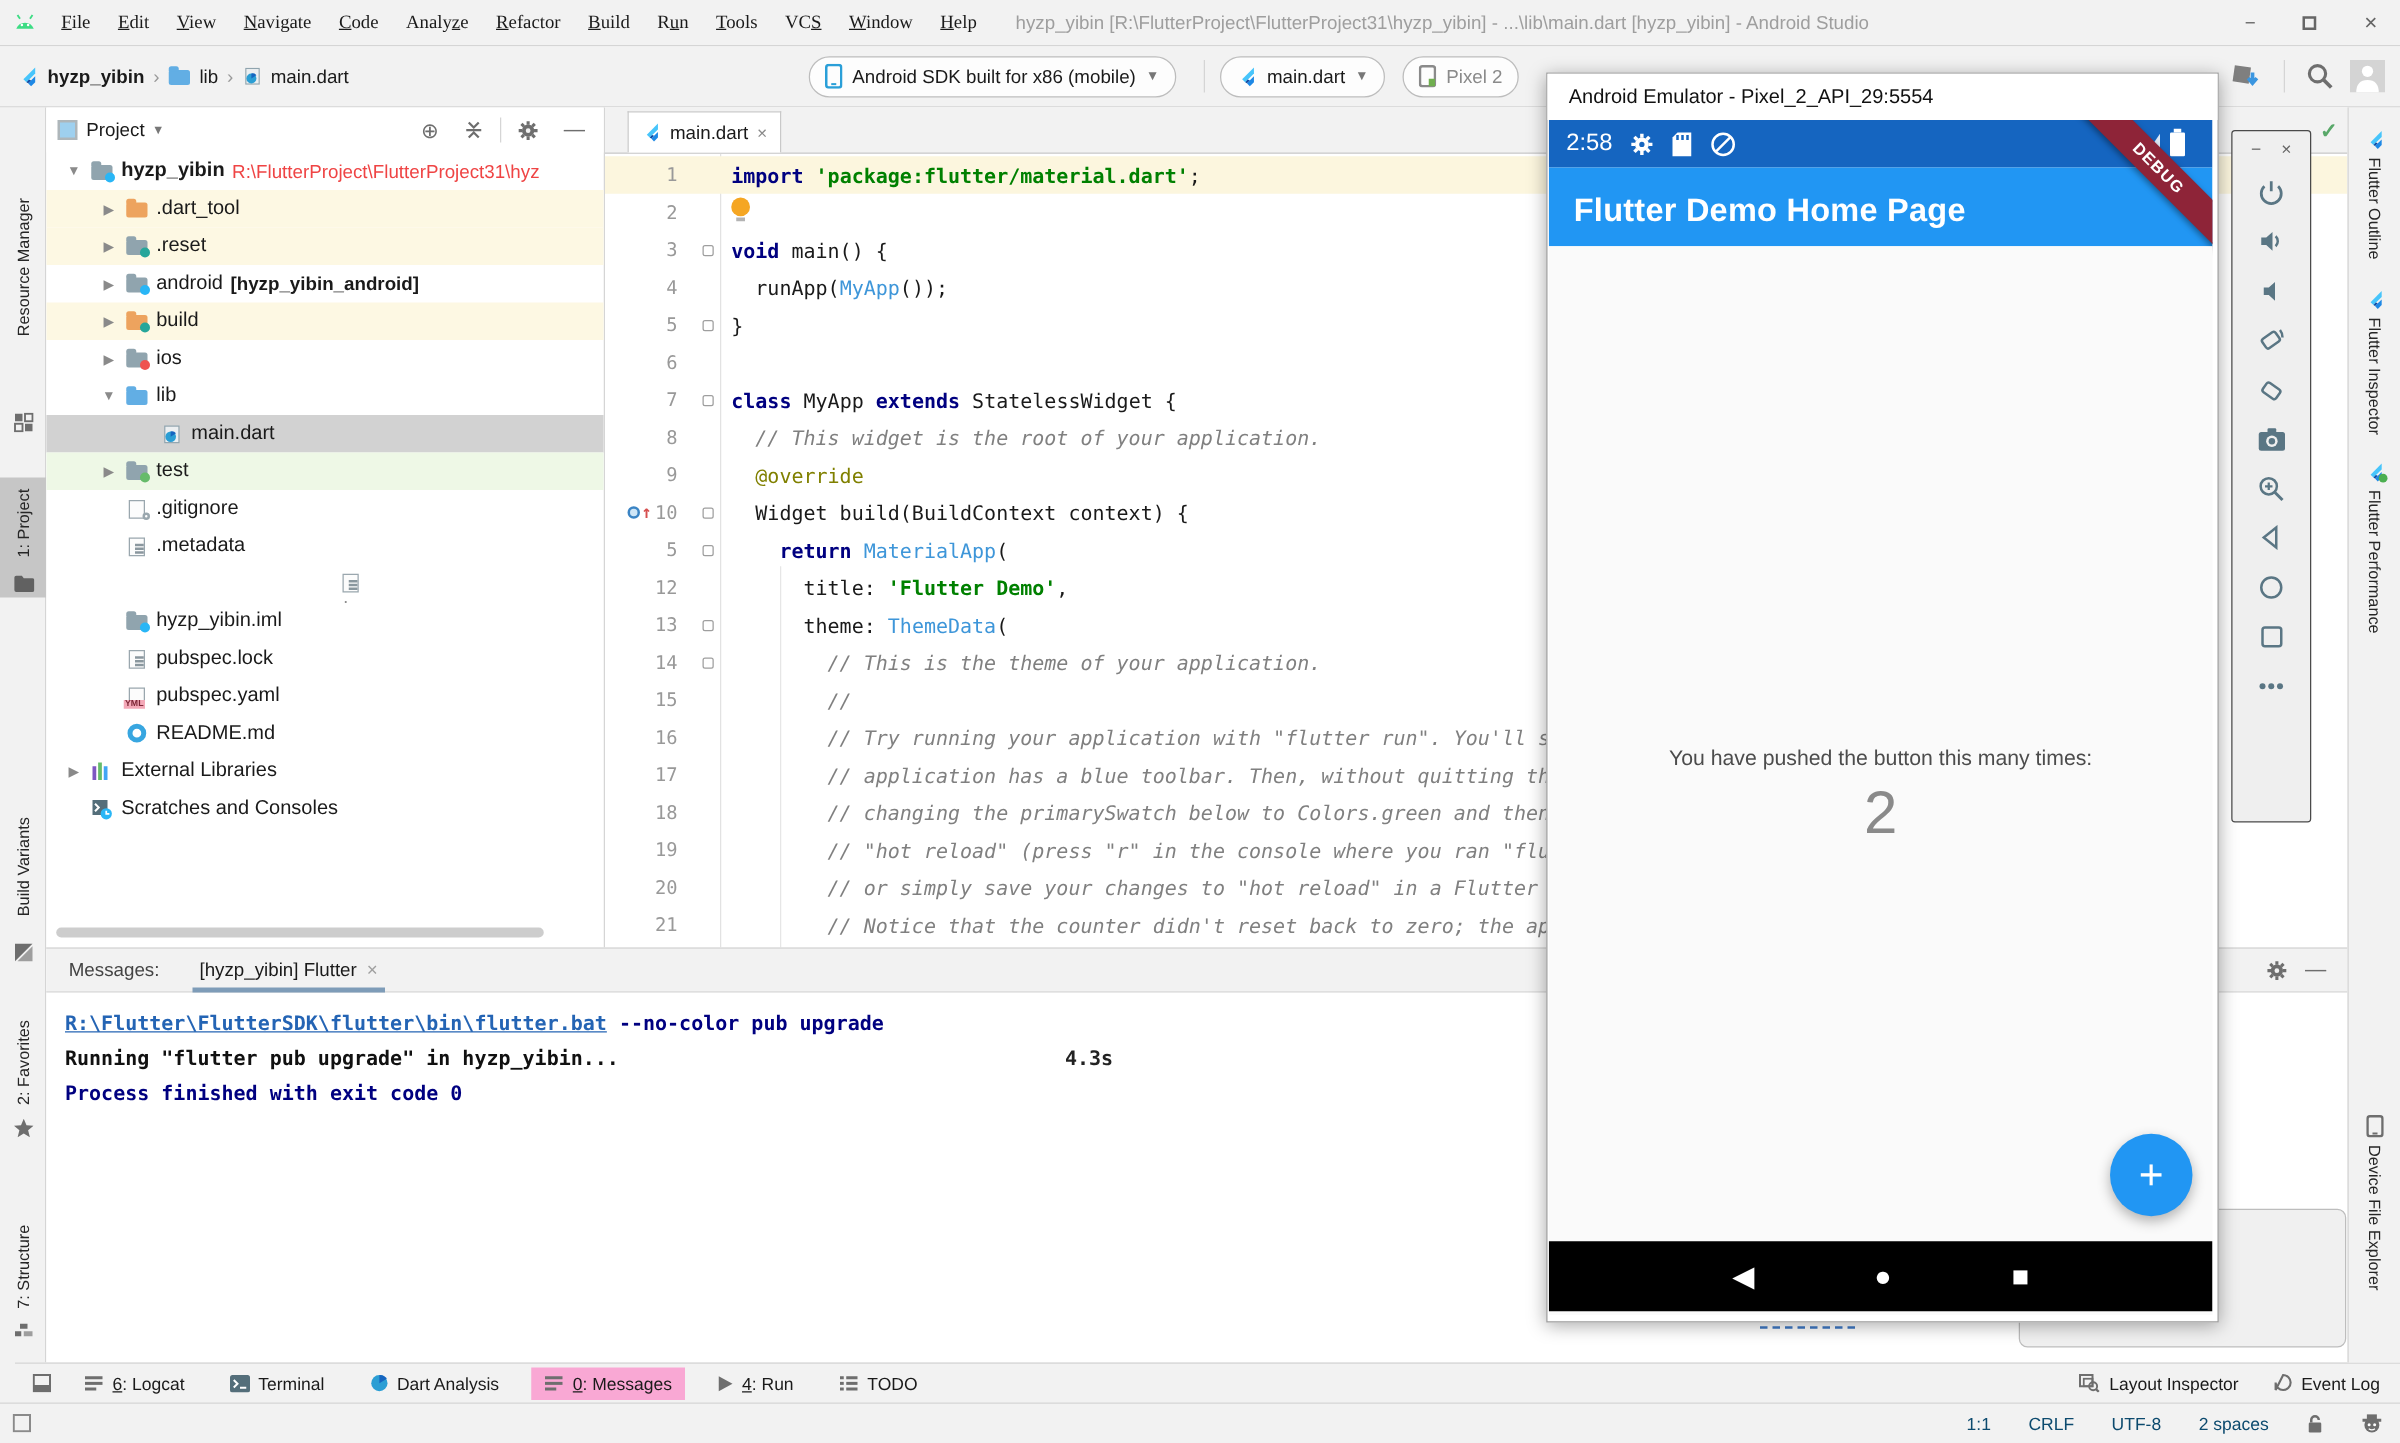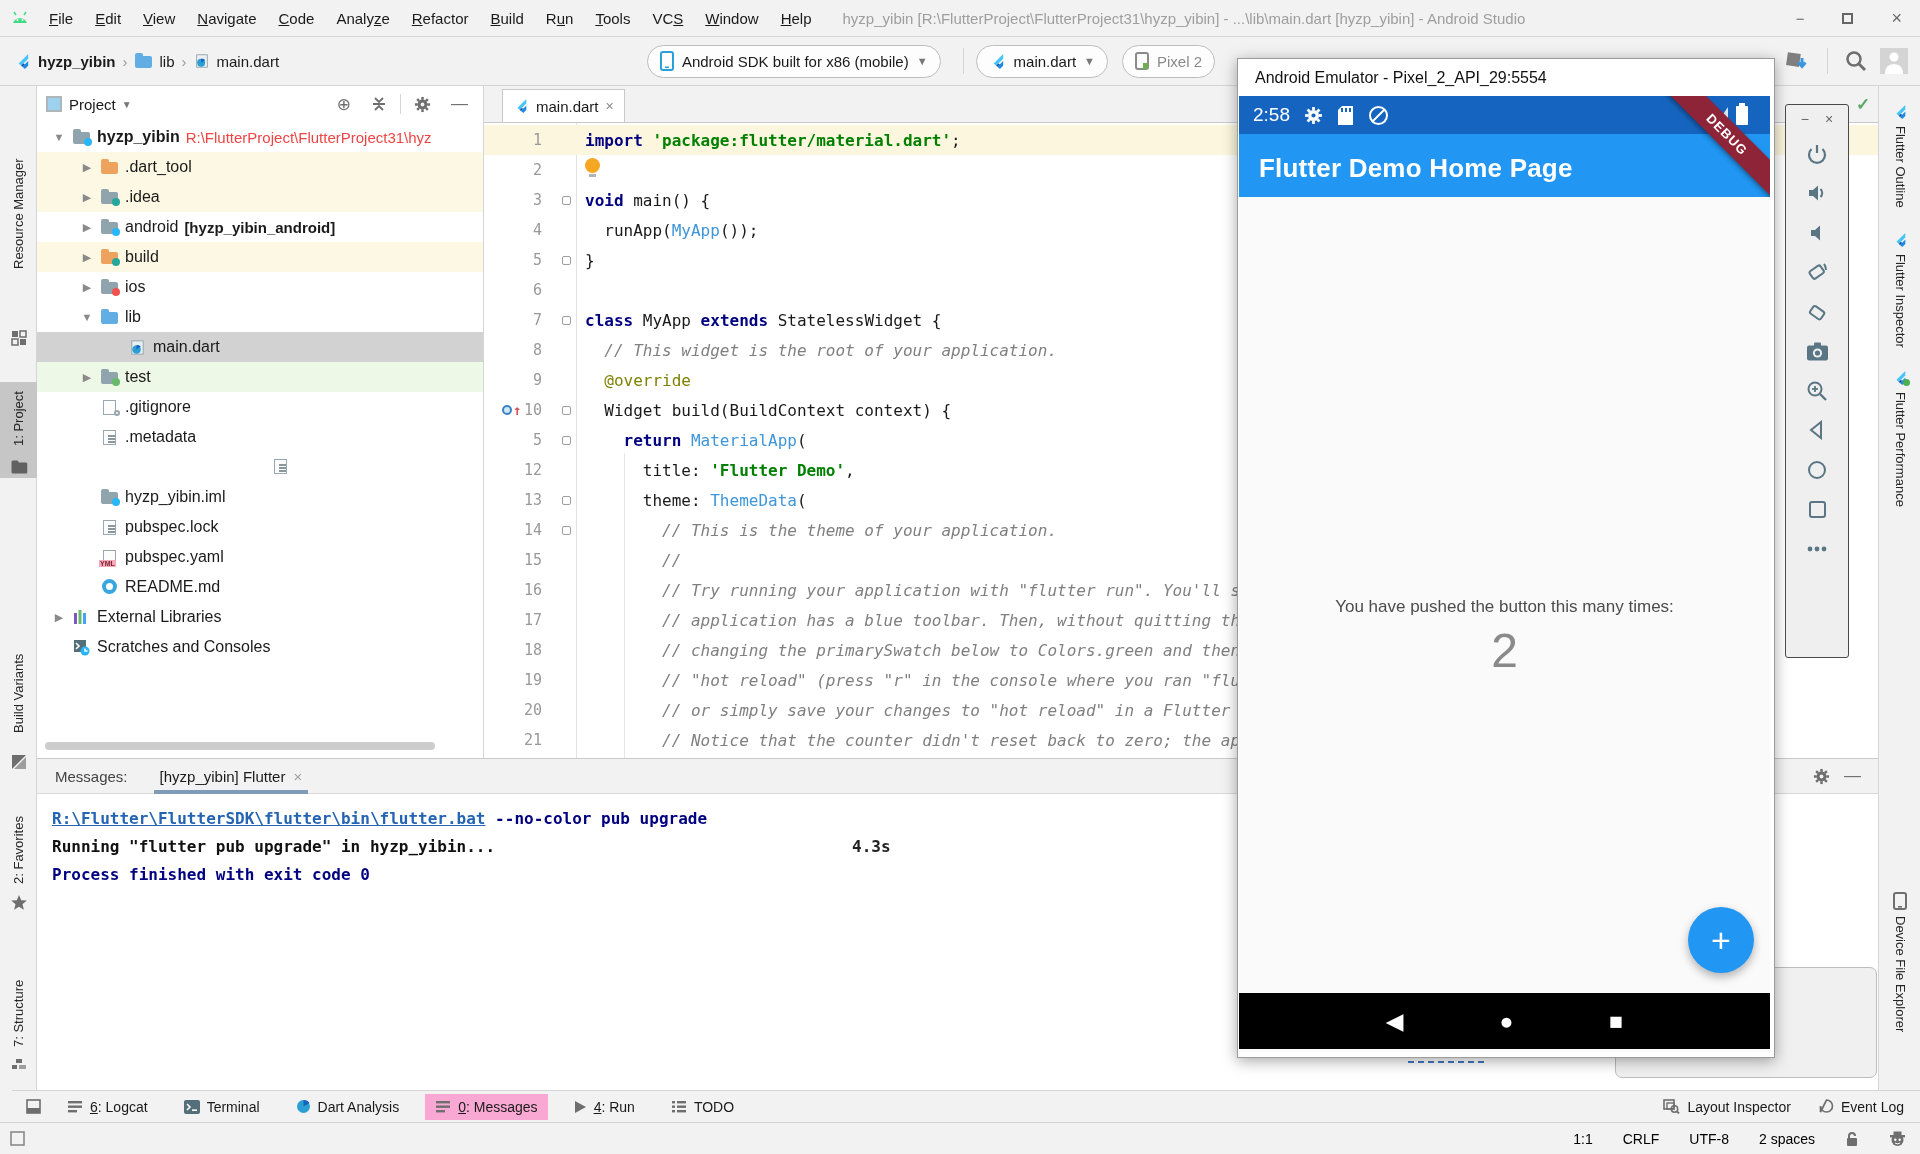--- a/index.html
+++ b/index.html
@@ -4,21 +4,21 @@
 <style>
   * { margin:0; padding:0; box-sizing:border-box; }
   html,body { width:1920px; height:1154px; overflow:hidden; }
   body { font-family:"Liberation Sans", sans-serif; font-size:15px; color:#1a1a1a; background:#f2f2f2; }
   #app { position:relative; width:1920px; height:1154px; background:#f2f2f2; }
 
   
   #titlebar { position:absolute; left:0; top:0; width:1920px; height:37px; background:#f2f2f2;
               border-bottom:1px solid #d5d5d5; display:flex; align-items:center; padding-left:10px; }
   #menubar { display:flex; align-items:center; gap:4px; margin-left:10px; }
-  .menu-item { padding:4px 9px; white-space:nowrap; }
+  .menu-item { padding:4px 9px; white-space:nowrap;font-family:Liberation Serif, serif; }
   .menu-item u { text-decoration:underline; }
   #win-title { color:#9e9e9e; margin-left:22px; white-space:nowrap; overflow:hidden; flex:1; }
   #win-controls { display:flex; gap:38px; padding:0 18px; color:#666; align-items:center; }
   .winmax { width:11px; height:11px; border:2px solid #666; display:inline-block; }
 
   
   #toolbar { position:absolute; left:0; top:37px; width:1920px; height:49px; background:#f2f2f2;
              border-bottom:1px solid #d5d5d5; display:flex; align-items:center; }
   #breadcrumb { display:flex; align-items:center; gap:7px; margin-left:14px; }
   .crumb-sep { color:#9a9a9a; font-size:15px; }
@@ -120,21 +120,21 @@
 
   
   #toolwin-bar { position:absolute; left:0; top:1090px; width:1920px; height:32px; background:#f2f2f2;
                  border-top:1px solid #d5d5d5; display:flex; align-items:center; font-size:14px;margin-left:12px; }
   .twb-item { display:flex; align-items:center; gap:7px; height:26px; padding:0 10px; margin-left:16px; white-space:nowrap; }
   .twb-item.active { background:#f9a8d4; }
   .twb-item u { text-decoration:underline; }
   #twb-spacer { flex:1; }
   .twb-right { display:flex; align-items:center; gap:7px; margin-right:28px; white-space:nowrap; }
   #status-bar { position:absolute; left:0; top:1122px; width:1920px; height:32px; background:#f2f2f2;
-                border-top:1px solid #d5d5d5; display:flex; align-items:center; font-size:14px; color:#000000; }
+                border-top:1px solid #d5d5d5; display:flex; align-items:center; font-size:14px; color:#0c4a6e; }
   #sb-left { margin-left:10px; }
   #sb-right { margin-left:auto; display:flex; align-items:center; gap:30px; margin-right:14px; }
 
   
   #popup-panel { position:absolute; left:1615px; top:967px; width:262px; height:111px; background:#f0f0f0;
                  border:1px solid #bdbdbd; border-radius:7px; z-index:50; }
 
   
   #emu-window { position:absolute; left:1237px; top:58px; width:538px; height:1000px; background:#fff;
                 border:1px solid #9b9b9b; box-shadow:0 3px 14px rgba(0,0,0,.35); z-index:60; }
@@ -388,21 +388,21 @@
             <span class="fold-base"></span>
           </span>
           <span class="tree-label">.dart_tool</span>
         </div>
         <div class="tree-row bg-yellow" style="padding-left: 42px;">
           <span class="tree-arrow" style="color: rgb(138, 138, 138);">▶</span>
           <span class="ic fold-grey">
             <span class="fold-base"></span>
             <span class="dot" style="background: rgb(38, 166, 154);"></span>
           </span>
-          <span class="tree-label">.idea</span>
+          <span class="tree-label">.reset</span>
         </div>
         <div class="tree-row" style="padding-left: 42px;">
           <span class="tree-arrow" style="color: rgb(138, 138, 138);">▶</span>
           <span class="ic fold-grey">
             <span class="fold-base"></span>
             <span class="dot" style="background: rgb(41, 182, 246);"></span>
           </span>
           <span class="tree-label">android</span>
           <span class="tree-suffix-bold"> [hyzp_yibin_android]</span>
         </div>

